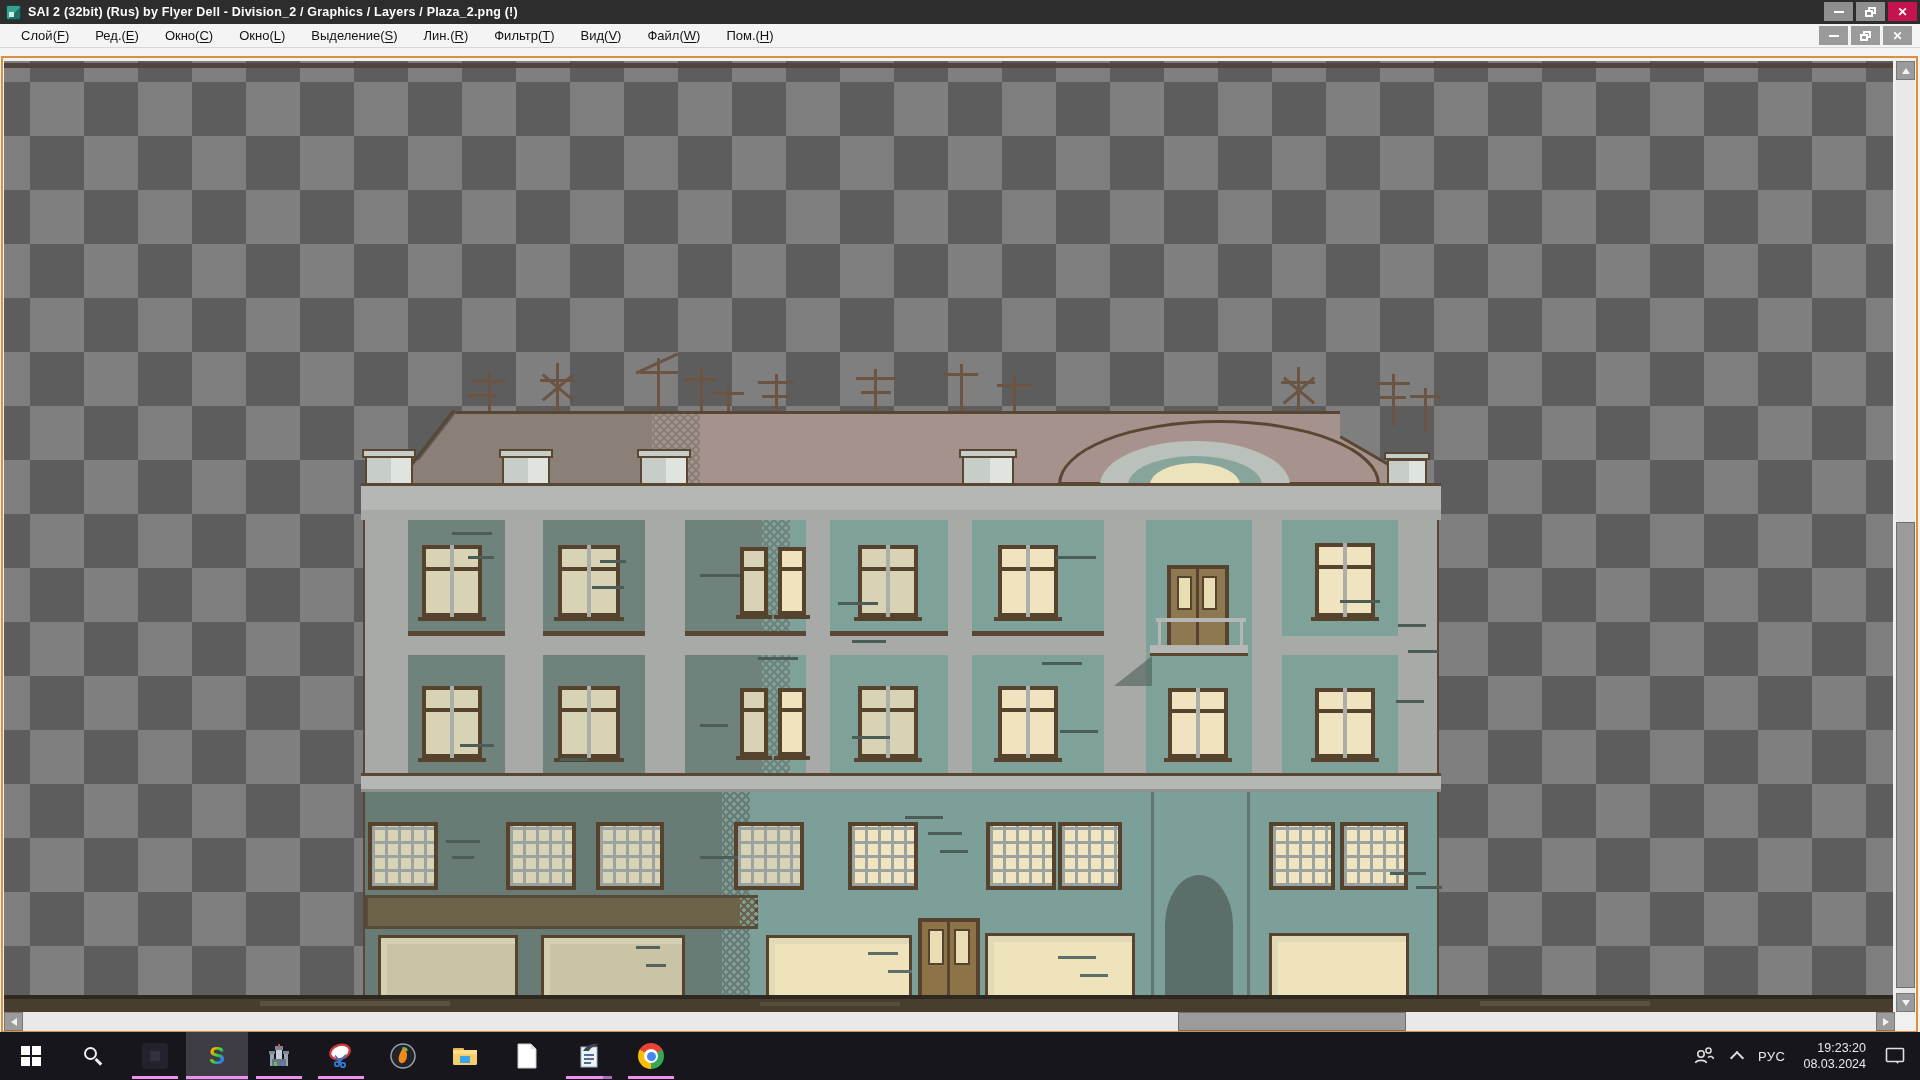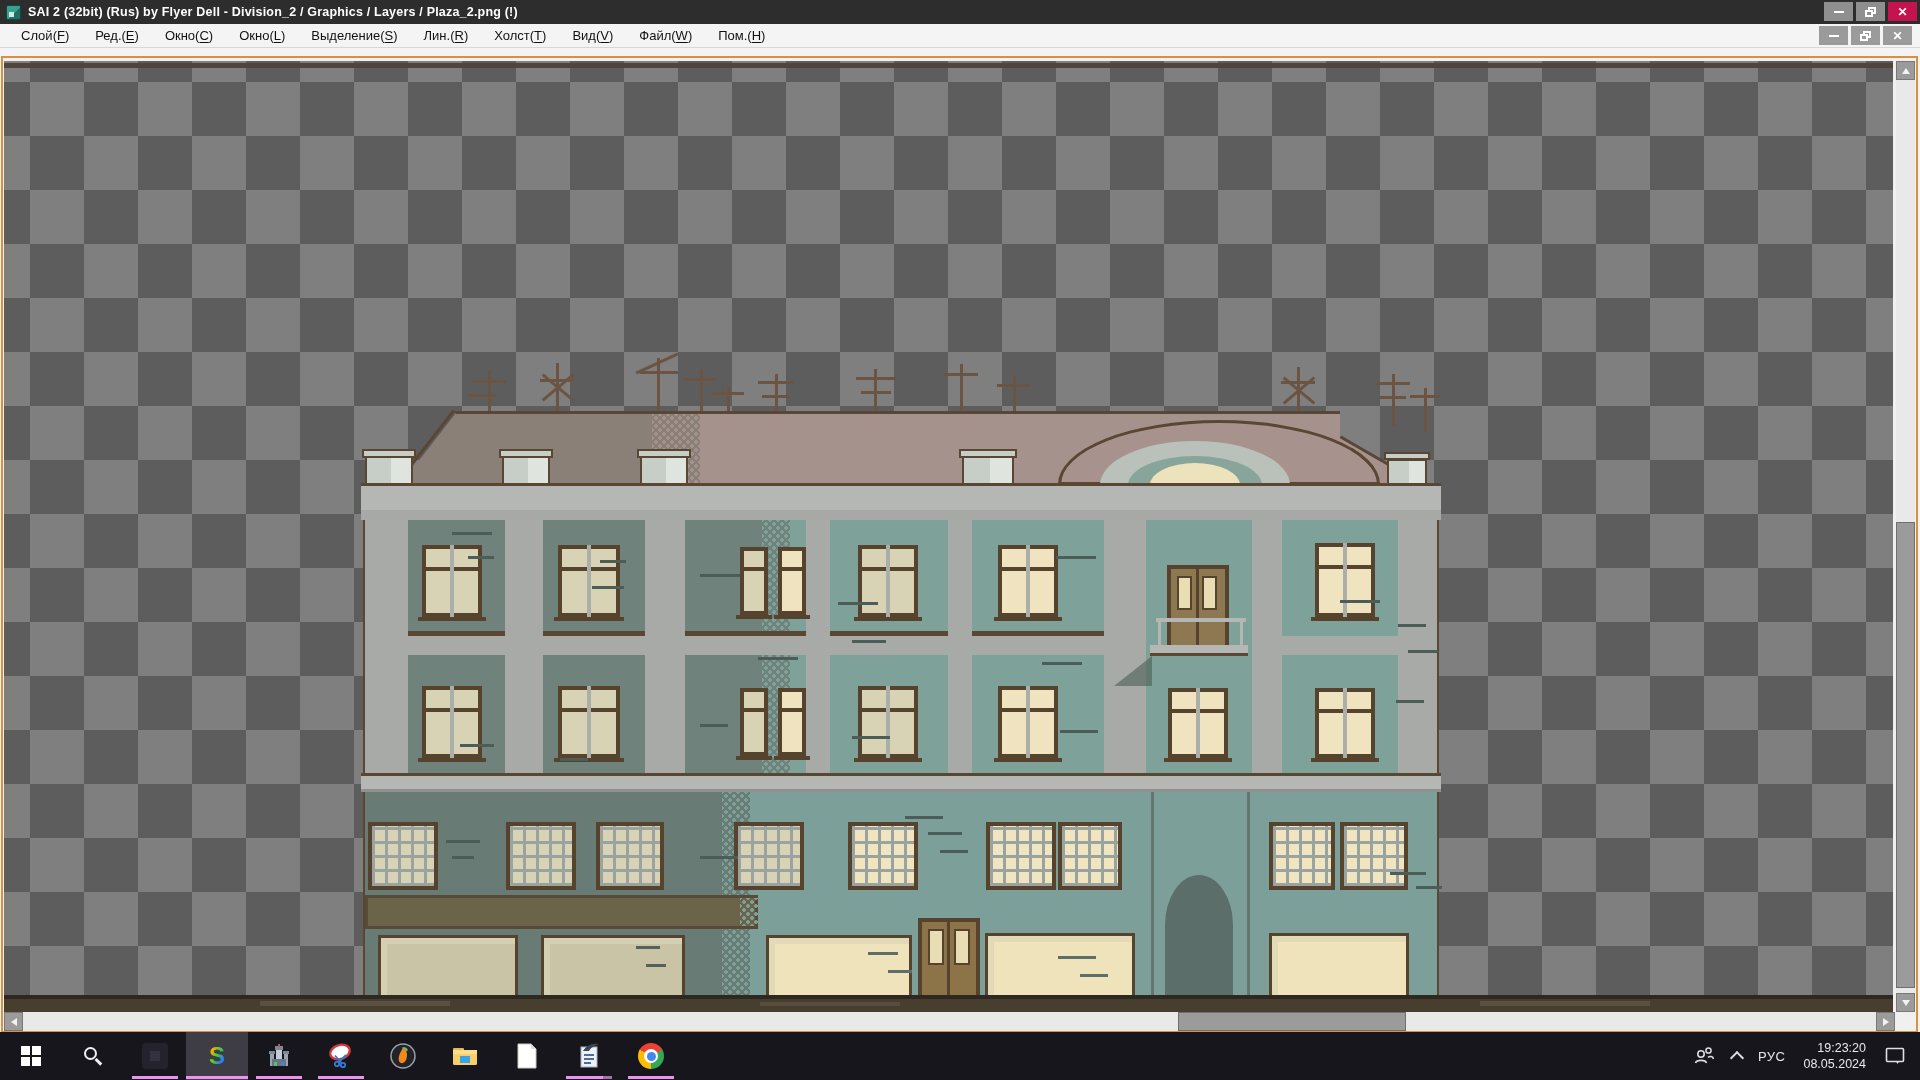--- a/index.html
+++ b/index.html
@@ -126,21 +126,21 @@
     </span>
   </div>
 
   <div id="menubar">
     <span class="mi"><span>Слой</span>(<u>F</u>)</span>
     <span class="mi"><span>Ред.</span>(<u>E</u>)</span>
     <span class="mi"><span>Окно</span>(<u>C</u>)</span>
     <span class="mi"><span>Окно</span>(<u>L</u>)</span>
     <span class="mi"><span>Выделение</span>(<u>S</u>)</span>
     <span class="mi"><span>Лин.</span>(<u>R</u>)</span>
-    <span class="mi"><span>Холст</span>(<u>T</u>)</span>
+    <span class="mi"><span>Фильтр</span>(<u>T</u>)</span>
     <span class="mi"><span>Вид</span>(<u>V</u>)</span>
     <span class="mi"><span>Файл</span>(<u>W</u>)</span>
     <span class="mi"><span>Пом.</span>(<u>H</u>)</span>
     <span class="winbtns">
       <span class="wbtn">
           <span class="glyph-min"></span>
         </span>
       <span class="wbtn">
           <span class="glyph-restore">
             <i class="f"></i>
@@ -563,21 +563,21 @@
           <circle cx="16.5" cy="5.5" r="2.6" fill="none" stroke="#dcdcdc" stroke-width="1.5"></circle>
           <path d="M16 12.5 C18 10.5 21 11.5 21.5 14" fill="none" stroke="#dcdcdc" stroke-width="1.5"></path>
         </svg>
       </span>
       <span class="tray-item">
         <span class="chev"></span>
       </span>
       <span class="tray-item" id="lang">РУС</span>
       <span class="tray-item" id="clock">
         <span>19:23:20</span>
-        <span>08.05.2024</span>
+        <span>08.03.2024</span>
       </span>
       <span class="tray-item">
         <svg width="22" height="20" viewBox="0 0 22 20">
           <rect x="2.5" y="2.5" width="17" height="13" rx="1" fill="none" stroke="#e0e0e0" stroke-width="1.6"></rect>
           <path d="M12 15.5 L15 15.5 L13.5 18 Z" fill="#e0e0e0"></path>
         </svg>
       </span>
     </div>
   </div>
 </div>

